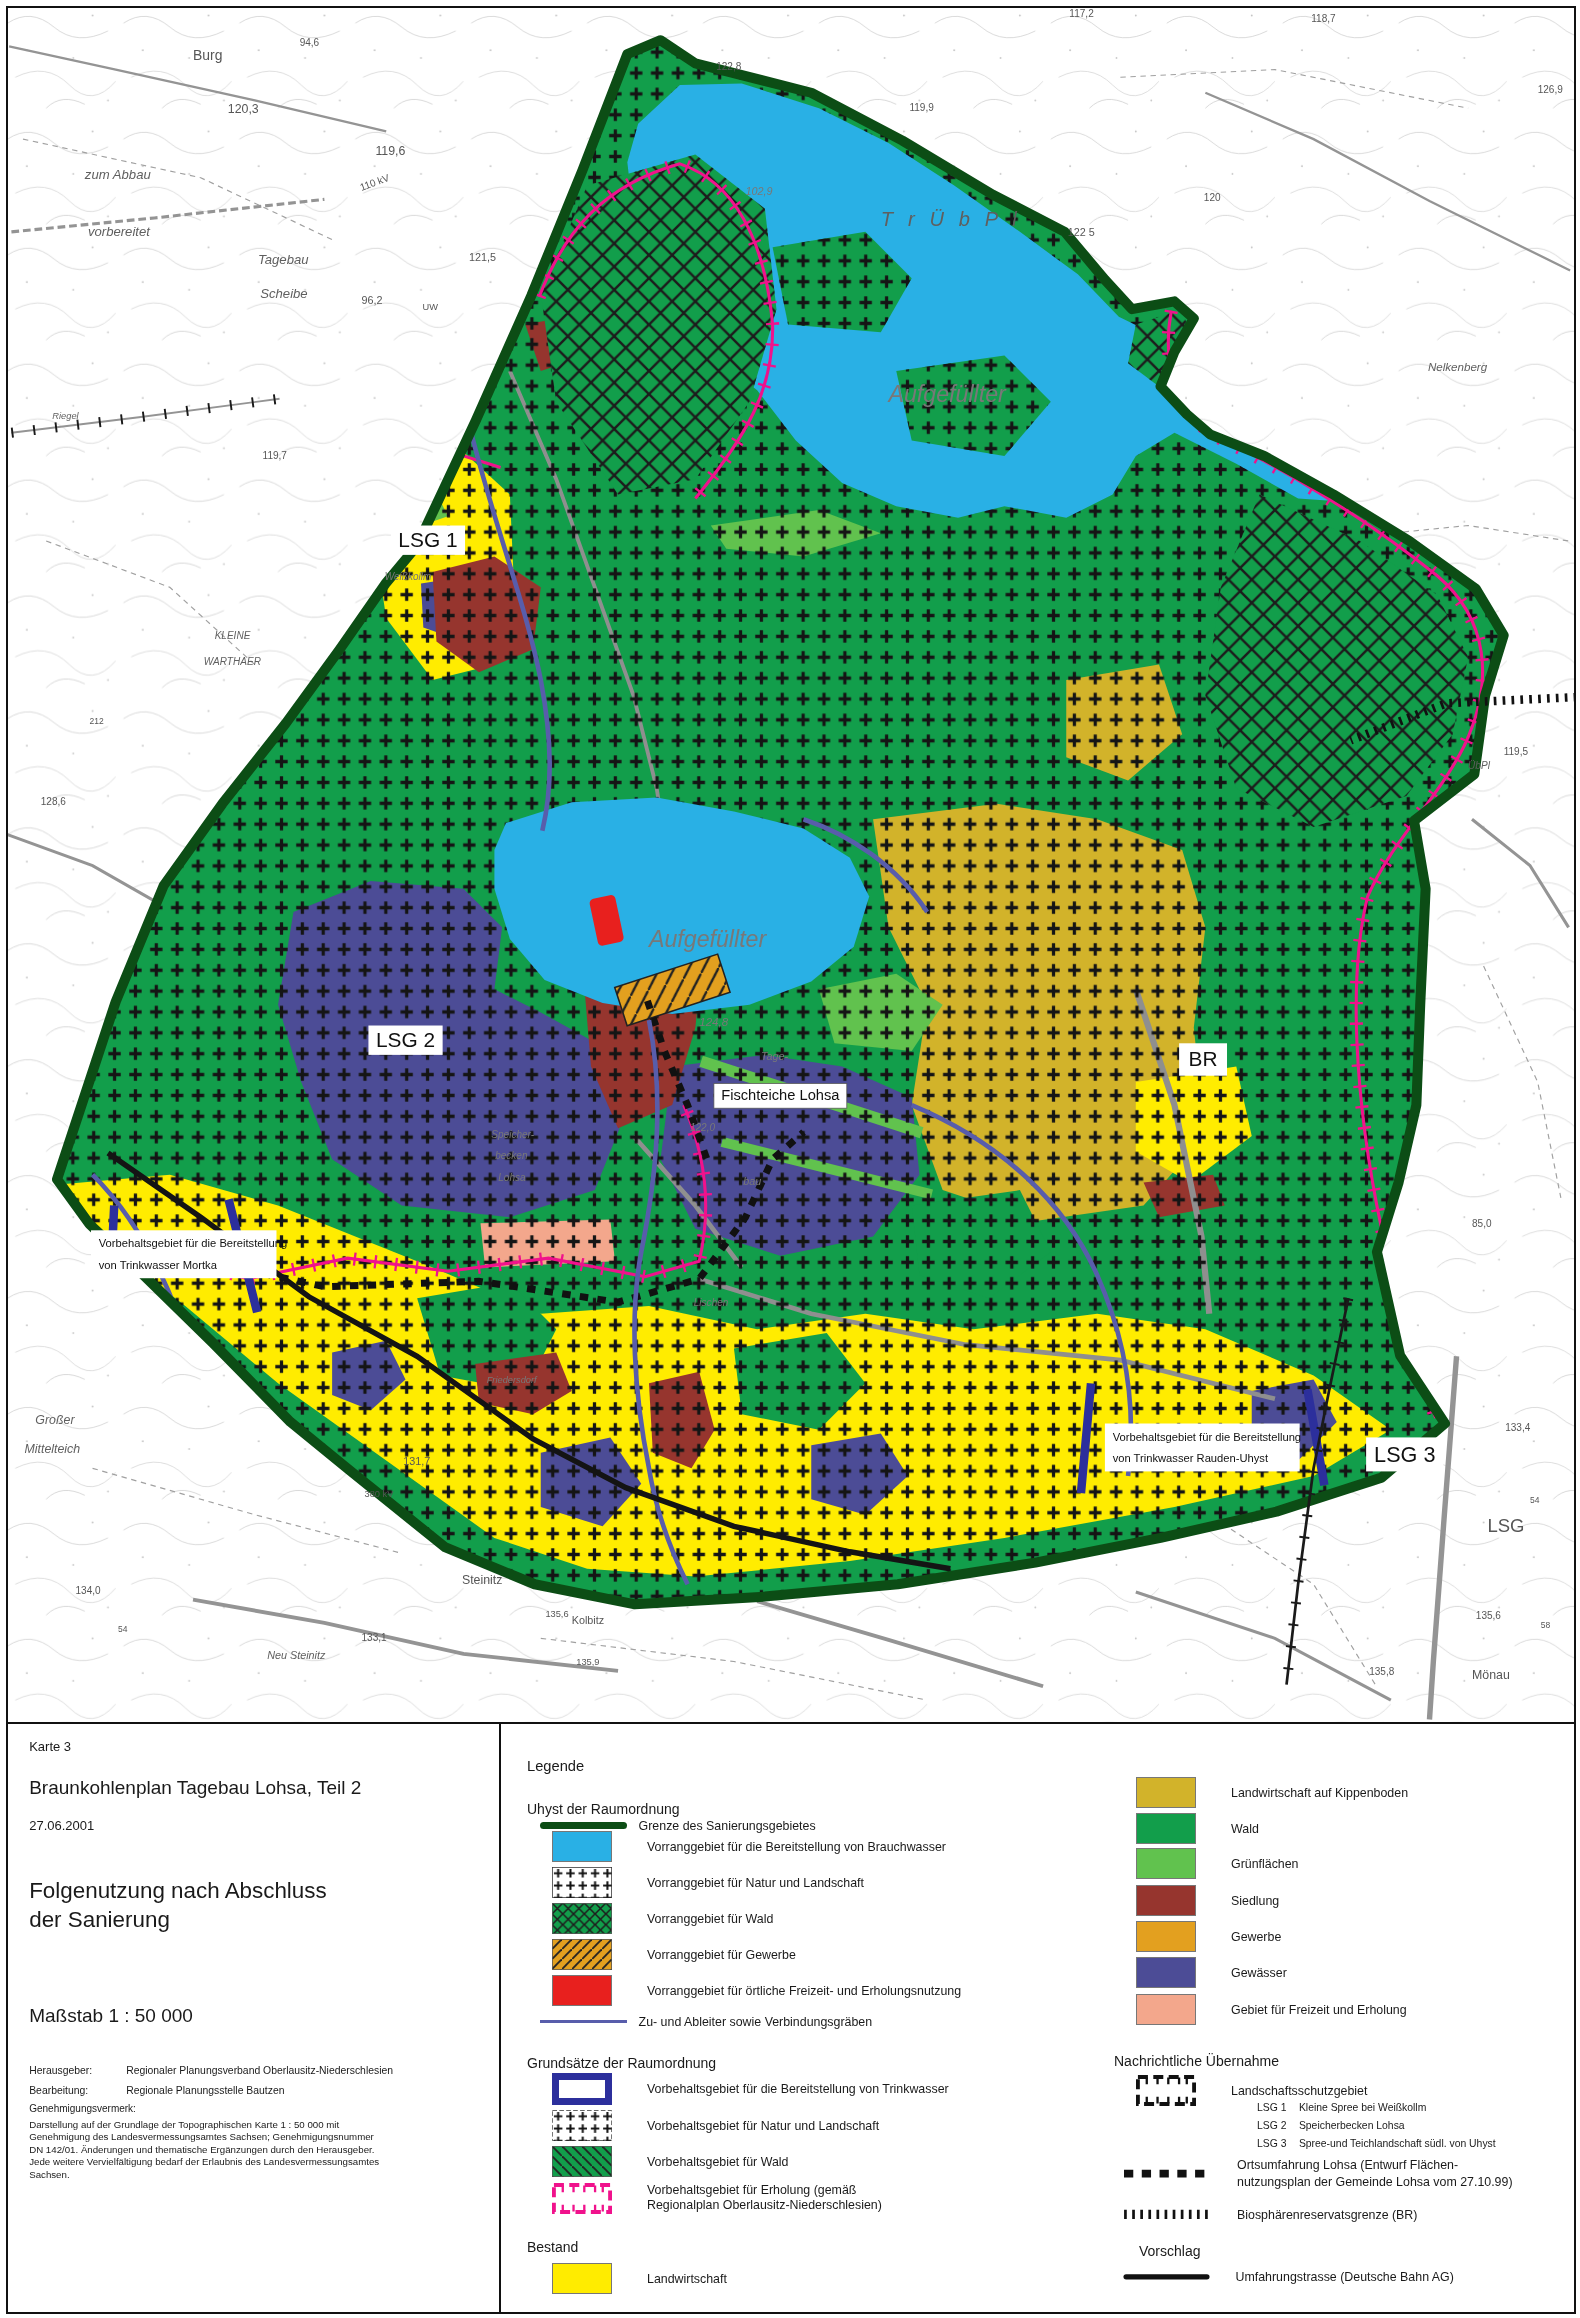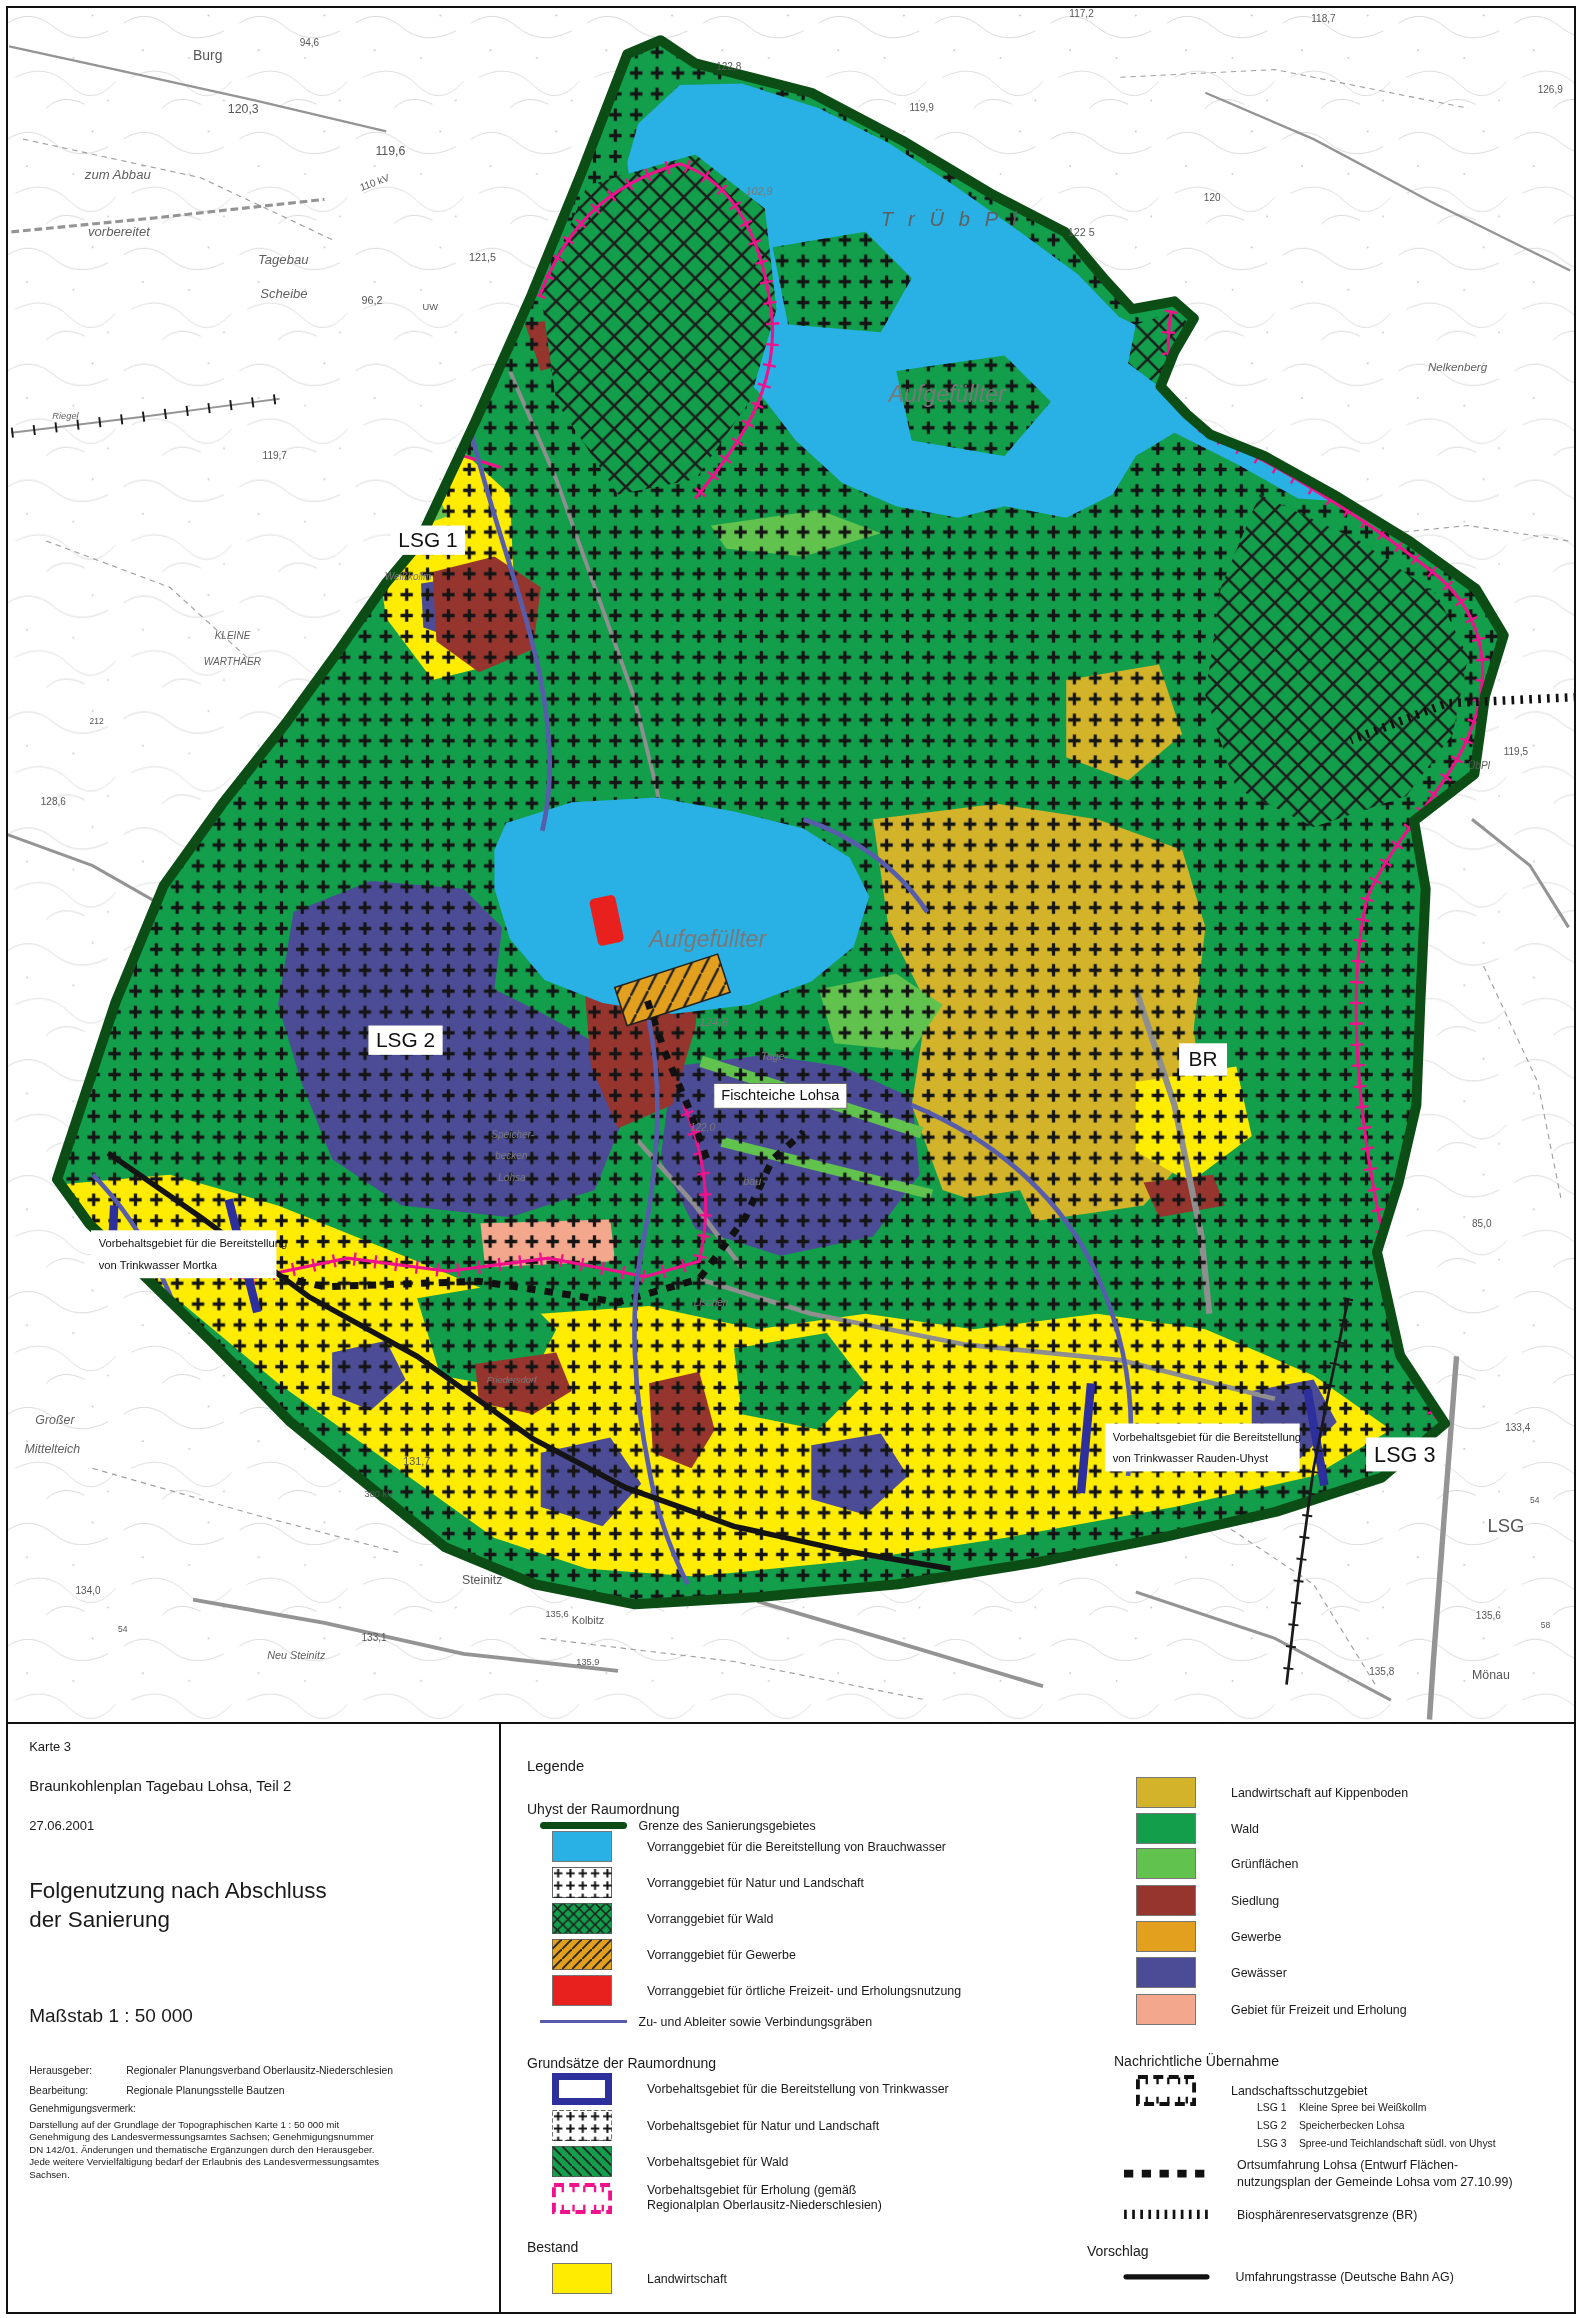--- a/index.html
+++ b/index.html
@@ -317,21 +317,21 @@
     <text class="boxtext" x="1440" y="1892" font-size="14.5">von Trinkwasser Rauden-Uhyst</text>
   </g>
 </svg>
 </div>
 
 <div class="hline"></div>
 <div class="vdivider"></div>
 
 <div class="titleblock">
   <div class="tb-item" style="top:14.7px;font-size:13px;">Karte 3</div>
-  <div class="tb-item" style="top:53px;font-size:15px;">Braunkohlenplan Tagebau Lohsa, Teil 2</div>
+  <div class="tb-item" style="top:53px;font-size:19px;">Braunkohlenplan Tagebau Lohsa, Teil 2</div>
   <div class="tb-item" style="top:94px;font-size:13px;">27.06.2001</div>
   <div class="tb-item" style="top:154px;font-size:22.4px;">Folgenutzung nach Abschluss</div>
   <div class="tb-item" style="top:183px;font-size:22.4px;">der Sanierung</div>
   <div class="tb-item" style="top:281px;font-size:19px;">Maßstab 1 : 50 000</div>
   <div class="tb-item" style="top:341px;font-size:10.4px;">Herausgeber:</div>
   <div class="tb-item" style="top:341px;left:120px;font-size:10.4px;">Regionaler Planungsverband Oberlausitz-Niederschlesien</div>
   <div class="tb-item" style="top:361px;font-size:10.4px;">Bearbeitung:</div>
   <div class="tb-item" style="top:361px;left:120px;font-size:10.4px;">Regionale Planungsstelle Bautzen</div>
   <div class="tb-item" style="top:379px;font-size:10px;">Genehmigungsvermerk:</div>
   <div class="tb-item credits" style="top:395px;">
@@ -483,21 +483,21 @@
       <span style="display:block;">nutzungsplan der Gemeinde Lohsa vom 27.10.99)</span>
     </span>
   </div>
   <div class="lg-row" style="left:625px;top:479px;height:23px;width:433px;">
     <svg class="sw" width="85" height="10.8" viewBox="0 0 110 14">
         <line x1="0" y1="7" x2="110" y2="7" stroke="#111" stroke-width="12" stroke-dasharray="3.5 7"></line>
       </svg>
     <span class="lg-label" style="margin-left:28px;">Biosphärenreservatsgrenze (BR)</span>
   </div>
 
-  <div class="lg-abs lg-subheading" style="left:588px;top:519px;">Vorschlag</div>
+  <div class="lg-abs lg-subheading" style="left:640px;top:519px;">Vorschlag</div>
   <div class="lg-row" style="left:624px;top:541px;height:23px;width:433px;">
     <svg class="sw" width="87" height="7.7" viewBox="0 0 113 10">
         <line x1="4" y1="5" x2="109" y2="5" stroke="#111" stroke-width="7" stroke-linecap="round"></line>
       </svg>
     <span class="lg-label" style="margin-left:25.5px;">Umfahrungstrasse (Deutsche Bahn AG)</span>
   </div>
 </div>
 
 <div class="frame"></div>
 

